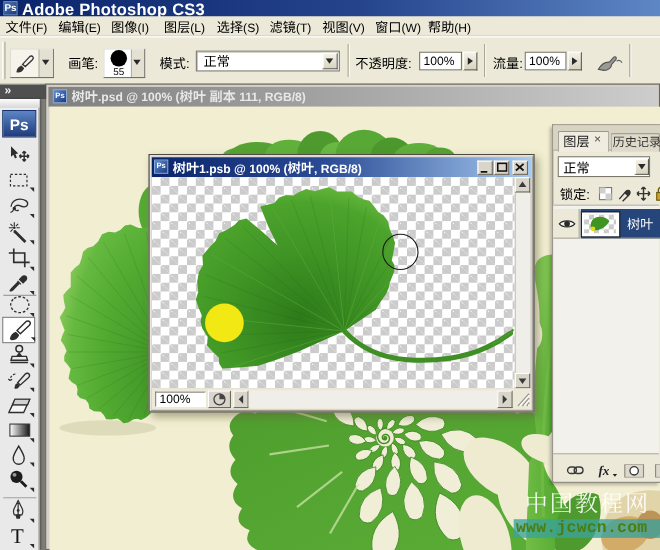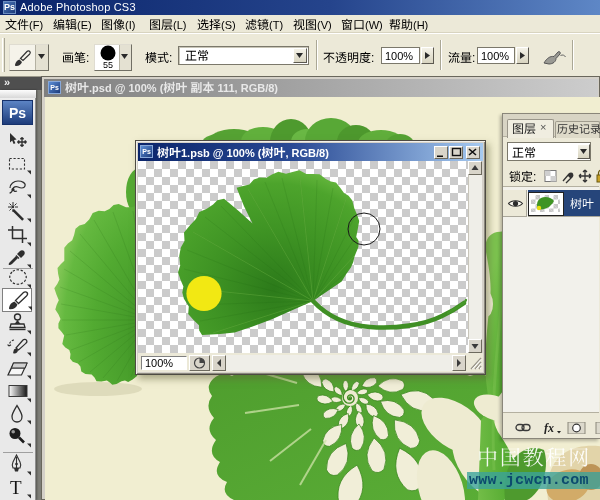--- a/index.html
+++ b/index.html
@@ -55,21 +55,21 @@
       <path id="g8f91" d="M551 751H819V650H551ZM482 808V594H892V808ZM81 332C89 340 119 346 153 346H244V202L40 167L56 94L244 132V-76H313V146L427 169L423 234L313 214V346H405V414H313V568H244V414H148C176 483 204 565 228 650H412V722H247C255 756 263 791 269 825L196 840C191 801 183 761 174 722H47V650H157C136 570 115 504 105 479C88 435 75 403 58 398C66 380 77 346 81 332ZM815 472V386H560V472ZM400 76 412 8 815 40V-80H885V46L959 52L960 115L885 110V472H953V535H423V472H491V82ZM815 329V242H560V329ZM815 185V105L560 86V185Z"></path>
       <path id="g9009" d="M61 765C119 716 187 646 216 597L278 644C246 692 177 760 118 806ZM446 810C422 721 380 633 326 574C344 565 376 545 390 534C413 562 435 597 455 636H603V490H320V423H501C484 292 443 197 293 144C309 130 331 102 339 83C507 149 557 264 576 423H679V191C679 115 696 93 771 93C786 93 854 93 869 93C932 93 952 125 959 252C938 257 907 268 893 282C890 177 886 163 861 163C847 163 792 163 782 163C756 163 753 166 753 191V423H951V490H678V636H909V701H678V836H603V701H485C498 731 509 763 518 795ZM251 456H56V386H179V83C136 63 90 27 45 -15L95 -80C152 -18 206 34 243 34C265 34 296 5 335 -19C401 -58 484 -68 600 -68C698 -68 867 -63 945 -58C946 -36 958 1 966 20C867 10 715 3 601 3C495 3 411 9 349 46C301 74 278 98 251 100Z"></path>
       <path id="g900f" d="M61 765C119 716 187 646 216 597L278 644C246 692 177 760 118 806ZM854 824C736 797 518 780 338 773C345 758 353 734 355 719C430 721 512 725 593 732V655H313V596H547C480 526 377 462 283 431C298 418 318 393 329 377C421 413 523 483 593 561V427H665V564C732 487 831 417 923 381C934 398 954 423 969 436C874 465 773 528 709 596H952V655H665V738C754 747 837 759 903 773ZM392 403V344H508C490 237 446 158 309 115C324 102 343 76 350 60C506 113 558 210 579 344H699C691 312 683 280 674 255H844C835 180 826 147 813 135C805 128 797 127 780 127C763 127 716 128 668 132C678 115 685 91 686 74C736 70 784 70 808 72C835 73 854 78 870 94C892 115 904 166 916 283C917 293 918 311 918 311H756L777 403ZM251 456H56V386H179V83C136 63 90 27 45 -15L95 -80C152 -18 206 34 243 34C265 34 296 5 335 -19C401 -58 484 -68 600 -68C698 -68 867 -63 945 -58C946 -36 958 1 966 20C867 10 715 3 601 3C495 3 411 9 349 46C301 74 278 98 251 100Z"></path>
       <path id="g91cf" d="M250 665H747V610H250ZM250 763H747V709H250ZM177 808V565H822V808ZM52 522V465H949V522ZM230 273H462V215H230ZM535 273H777V215H535ZM230 373H462V317H230ZM535 373H777V317H535ZM47 3V-55H955V3H535V61H873V114H535V169H851V420H159V169H462V114H131V61H462V3Z"></path>
       <path id="g9501" d="M640 446V275C640 179 615 52 370 -25C386 -40 408 -66 417 -81C678 10 712 154 712 274V446ZM673 57C756 20 863 -39 915 -79L963 -26C908 14 800 69 719 105ZM441 778C480 724 520 649 537 601L596 632C579 680 538 752 496 805ZM857 802C835 748 794 670 762 623L815 601C848 647 889 718 922 779ZM179 837C148 744 94 654 32 595C45 579 65 542 71 527C106 563 140 608 170 658H415V725H206C221 755 234 787 245 818ZM69 344V275H202V85C202 32 161 -9 142 -25C154 -36 178 -59 187 -73C203 -56 230 -39 411 60C405 75 398 104 395 123L271 58V275H409V344H271V479H393V547H111V479H202V344ZM644 846V572H461V104H530V502H827V106H899V572H714V846Z"></path>
       <path id="g955c" d="M531 303H838V235H531ZM531 418H838V352H531ZM629 831 656 767H446V705H927V767H732C722 792 708 822 696 846ZM783 696C774 665 757 620 741 587H571L624 600C618 627 603 668 587 698L526 684C540 654 553 614 558 587H416V523H950V587H809L853 680ZM463 470V183H560C550 60 511 8 352 -25C367 -38 386 -66 393 -83C572 -40 619 32 631 183H719V13C719 -50 735 -68 802 -68C816 -68 873 -68 888 -68C943 -68 960 -41 966 69C948 74 920 82 906 93C904 2 899 -10 879 -10C867 -10 822 -10 813 -10C793 -10 789 -7 789 14V183H908V470ZM175 837C145 744 94 654 35 595C48 579 68 542 74 526C108 562 141 608 170 658H381V726H205C219 756 231 787 242 818ZM58 344V275H193V86C193 41 158 8 139 -4C152 -20 172 -53 180 -71C195 -52 223 -34 401 77C395 92 387 121 384 141L264 71V275H394V344H264V479H366V547H103V479H193V344Z"></path>
     </defs>
   </svg>
 <div class="abs" style="left:0;top:0;width:600px;height:15px;background:linear-gradient(90deg,#0a246a 0%,#25448c 55%,#5e87c6 100%)"></div>
 <div class="abs" style="left:3px;top:1px;width:13px;height:13px;background:linear-gradient(135deg,#4a76b8,#1c3a7a);border:1px solid #6a8cc0;color:#fff;font-size:9px;font-weight:bold;text-align:center;line-height:11px">Ps</div>
-<div class="abs" style="left:20px;top:1px;color:#fff;font-size:11px;font-weight:normal;letter-spacing:.2px">Adobe Photoshop CS3</div>
+<div class="abs" style="left:20px;top:1px;color:#fff;font-size:15px;font-weight:bold;letter-spacing:.2px">Adobe Photoshop CS3</div>
 <div class="abs" style="left:0;top:15px;width:600px;height:18px;background:#ece9d8;border-bottom:1px solid #d8d4c0"></div>
 <svg style="position:absolute;left:5px;top:18px;overflow:visible" width="40" height="14">
     <g transform="translate(0 11)">
       <use href="#g6587" transform="translate(0.0 0) scale(0.0120 -0.0120)" fill="#000"></use>
       <use href="#g4ef6" transform="translate(12.0 0) scale(0.0120 -0.0120)" fill="#000"></use>
       <text x="24.0" y="0" font-size="11" font-family="Liberation Sans" font-weight="normal" fill="#000" xml:space="preserve">(F)</text>
     </g>
   </svg>
 <svg style="position:absolute;left:53px;top:18px;overflow:visible" width="40" height="14">
     <g transform="translate(0 11)">
@@ -385,21 +385,21 @@
 <svg style="position:absolute;left:477px;top:444px;overflow:visible" width="116" height="28">
     <g transform="translate(0 21)">
       <use href="#g4e2ds" transform="translate(0.0 0) scale(0.0210 -0.0210)" fill="rgba(255,255,255,0.92)"></use>
       <use href="#g56fds" transform="translate(22.8 0) scale(0.0210 -0.0210)" fill="rgba(255,255,255,0.92)"></use>
       <use href="#g6559s" transform="translate(45.6 0) scale(0.0210 -0.0210)" fill="rgba(255,255,255,0.92)"></use>
       <use href="#g7a0bs" transform="translate(68.4 0) scale(0.0210 -0.0210)" fill="rgba(255,255,255,0.92)"></use>
       <use href="#g7f51s" transform="translate(91.2 0) scale(0.0210 -0.0210)" fill="rgba(255,255,255,0.92)"></use>
     </g>
   </svg>
 <div class="abs" style="left:467px;top:472px;width:133px;height:17px;background:rgba(58,163,155,0.78)"></div>
-<div class="abs" style="left:469px;top:473px;width:131px;color:#0c4a6e;font-family:'Liberation Mono',monospace;font-size:15px;font-weight:bold;line-height:16px;letter-spacing:0.2px">www.jcwcn.com</div>
+<div class="abs" style="left:469px;top:473px;width:131px;color:#4d7c0f;font-family:'Liberation Mono',monospace;font-size:15px;font-weight:bold;line-height:16px;letter-spacing:0.2px">www.jcwcn.com</div>
 <div class="abs" style="left:0;top:77px;width:42px;height:13px;background:#4f4f4f;color:#eee;font-size:11px;font-weight:bold;padding-left:4px;line-height:11px">»</div>
 <div class="abs" style="left:0;top:90px;width:36px;height:410px;background:linear-gradient(180deg,#f8f8f8,#e9e9e9 12px,#e9e9e9);border-right:1px solid #8e8e8e;box-shadow:1px 0 2px rgba(0,0,0,.35)"></div>
 <div class="abs" style="left:0;top:90px;width:36px;height:8px;background:linear-gradient(180deg,#fdfdfd,#d8d8d8)"></div>
 <div class="abs" style="left:2px;top:100px;width:31px;height:25px;background:linear-gradient(180deg,#5c84c4,#1e3c7b);border:1px solid #16316b;color:#fff;font-size:14px;font-weight:bold;text-align:center;line-height:24px">Ps</div>
 <svg class="abs" style="left:0;top:126px" width="36" height="374" viewBox="0 126 36 374">
 <g fill="#2e2e2e" stroke="none">
 
 <g transform="translate(9,133)">
         <path d="M1 0 L1 9.5 L3.2 7.6 L4.6 11 L6.4 10.2 L5 6.9 L7.6 6.6 Z"></path>
         <g transform="translate(8.5,4.5)" stroke="#2e2e2e" stroke-width="1.3" fill="none">

